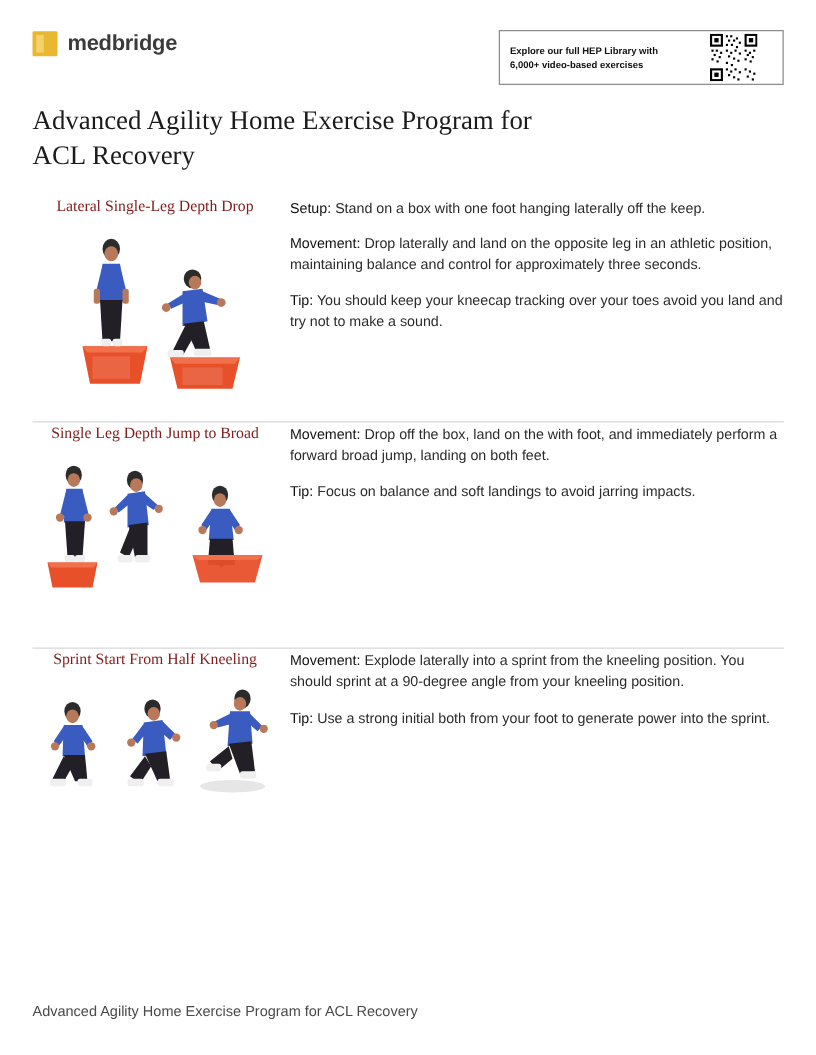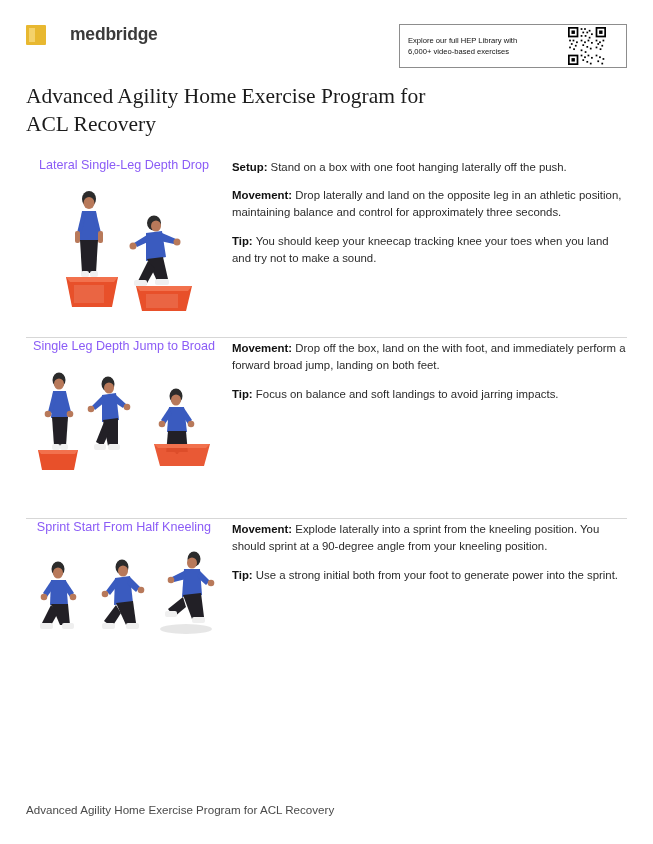--- a/index.html
+++ b/index.html
@@ -25,21 +25,21 @@
   
   .header {
     display: flex;
     align-items: flex-start;
     justify-content: space-between;
     padding-top: 24px;
   }
   .brand {
     display: flex;
     align-items: flex-end;
-    gap: 24px;
+    gap: 8px;
   }
   .brand-mark {
     width: 20px;
     height: 20px;
     background: #e8b830;
     position: relative;
     border-radius: 1px;
   }
   .brand-mark::after {
     content: "";
@@ -62,21 +62,21 @@
     padding: 6px 8px;
     display: flex;
     align-items: center;
     gap: 10px;
     width: 228px;
     box-sizing: border-box;
     height: 44px;
   }
   .promo-text {
     font-size: 7.6px;
-    font-weight: normal;
+    font-weight: bold;
     line-height: 1.45;
     color: #111;
     width: 150px;
   }
   .qr {
     width: 38px;
     height: 38px;
     flex: 0 0 38px;
   }
 
@@ -102,24 +102,24 @@
   }
   .exercise + .exercise {
     border-top: 1px solid #d7d7d7;
   }
   .ex-media {
     width: 196px;
     flex: 0 0 196px;
     text-align: center;
   }
   .ex-name {
-    font-family: Liberation Sans, sans-serif;
+    font-family: Liberation Serif, serif;
     font-size: 12.6px;
     line-height: 1.28;
-    color: #8b5cf6;
+    color: #7f1d1d;
     margin-bottom: 8px;
   }
   .ex-figure {
     position: relative;
     width: 196px;
     height: 140px;
   }
   .ex-figure svg {
     display: block;
   }
@@ -128,21 +128,21 @@
     padding-left: 10px;
     padding-top: 2px;
   }
   .ex-p {
     font-size: 11.4px;
     line-height: 1.52;
     color: #2b2b2b;
     margin: 0 0 11px 0;
   }
   .ex-p:last-child { margin-bottom: 0; }
-  .lbl { font-weight: bold; color: #111; }
+  .lbl { font-weight: normal; color: #111; }
 
   
   .footer {
     position: absolute;
     left: 26px;
     bottom: 28px;
     font-size: 11.6px;
     color: #4a4a4a;
   }
 </style>
@@ -272,23 +272,23 @@
 
             <g>
               <polygon points="110,105 166,105 160,130 116,130" fill="#e8502a"></polygon>
               <polygon points="110,105 166,105 162,110 114,110" fill="#f2714d"></polygon>
               <rect x="120" y="113" width="32" height="14" fill="#ffffff" opacity="0.12"></rect>
             </g>
           </svg>
         </div>
       </div>
       <div class="ex-text">
-        <p class="ex-p"><span class="lbl">Setup:</span><span> Stand on a box with one foot hanging laterally off the push.</span></p>
+        <p class="ex-p"><span class="lbl">Setup:</span><span> Stand on a box with one foot hanging laterally off the keep.</span></p>
         <p class="ex-p"><span class="lbl">Movement:</span><span> Drop laterally and land on the opposite leg in an athletic position, maintaining balance and control for approximately three seconds.</span></p>
-        <p class="ex-p"><span class="lbl">Tip:</span><span> You should keep your kneecap tracking knee your toes when you land and try not to make a sound.</span></p>
+        <p class="ex-p"><span class="lbl">Tip:</span><span> You should keep your kneecap tracking over your toes avoid you land and try not to make a sound.</span></p>
       </div>
     </div>
 
     <div class="exercise">
       <div class="ex-media">
         <div class="ex-name">Single Leg Depth Jump to Broad</div>
         <div class="ex-figure">
           <svg viewBox="0 0 196 140" width="196" height="140">
 
             <g>

